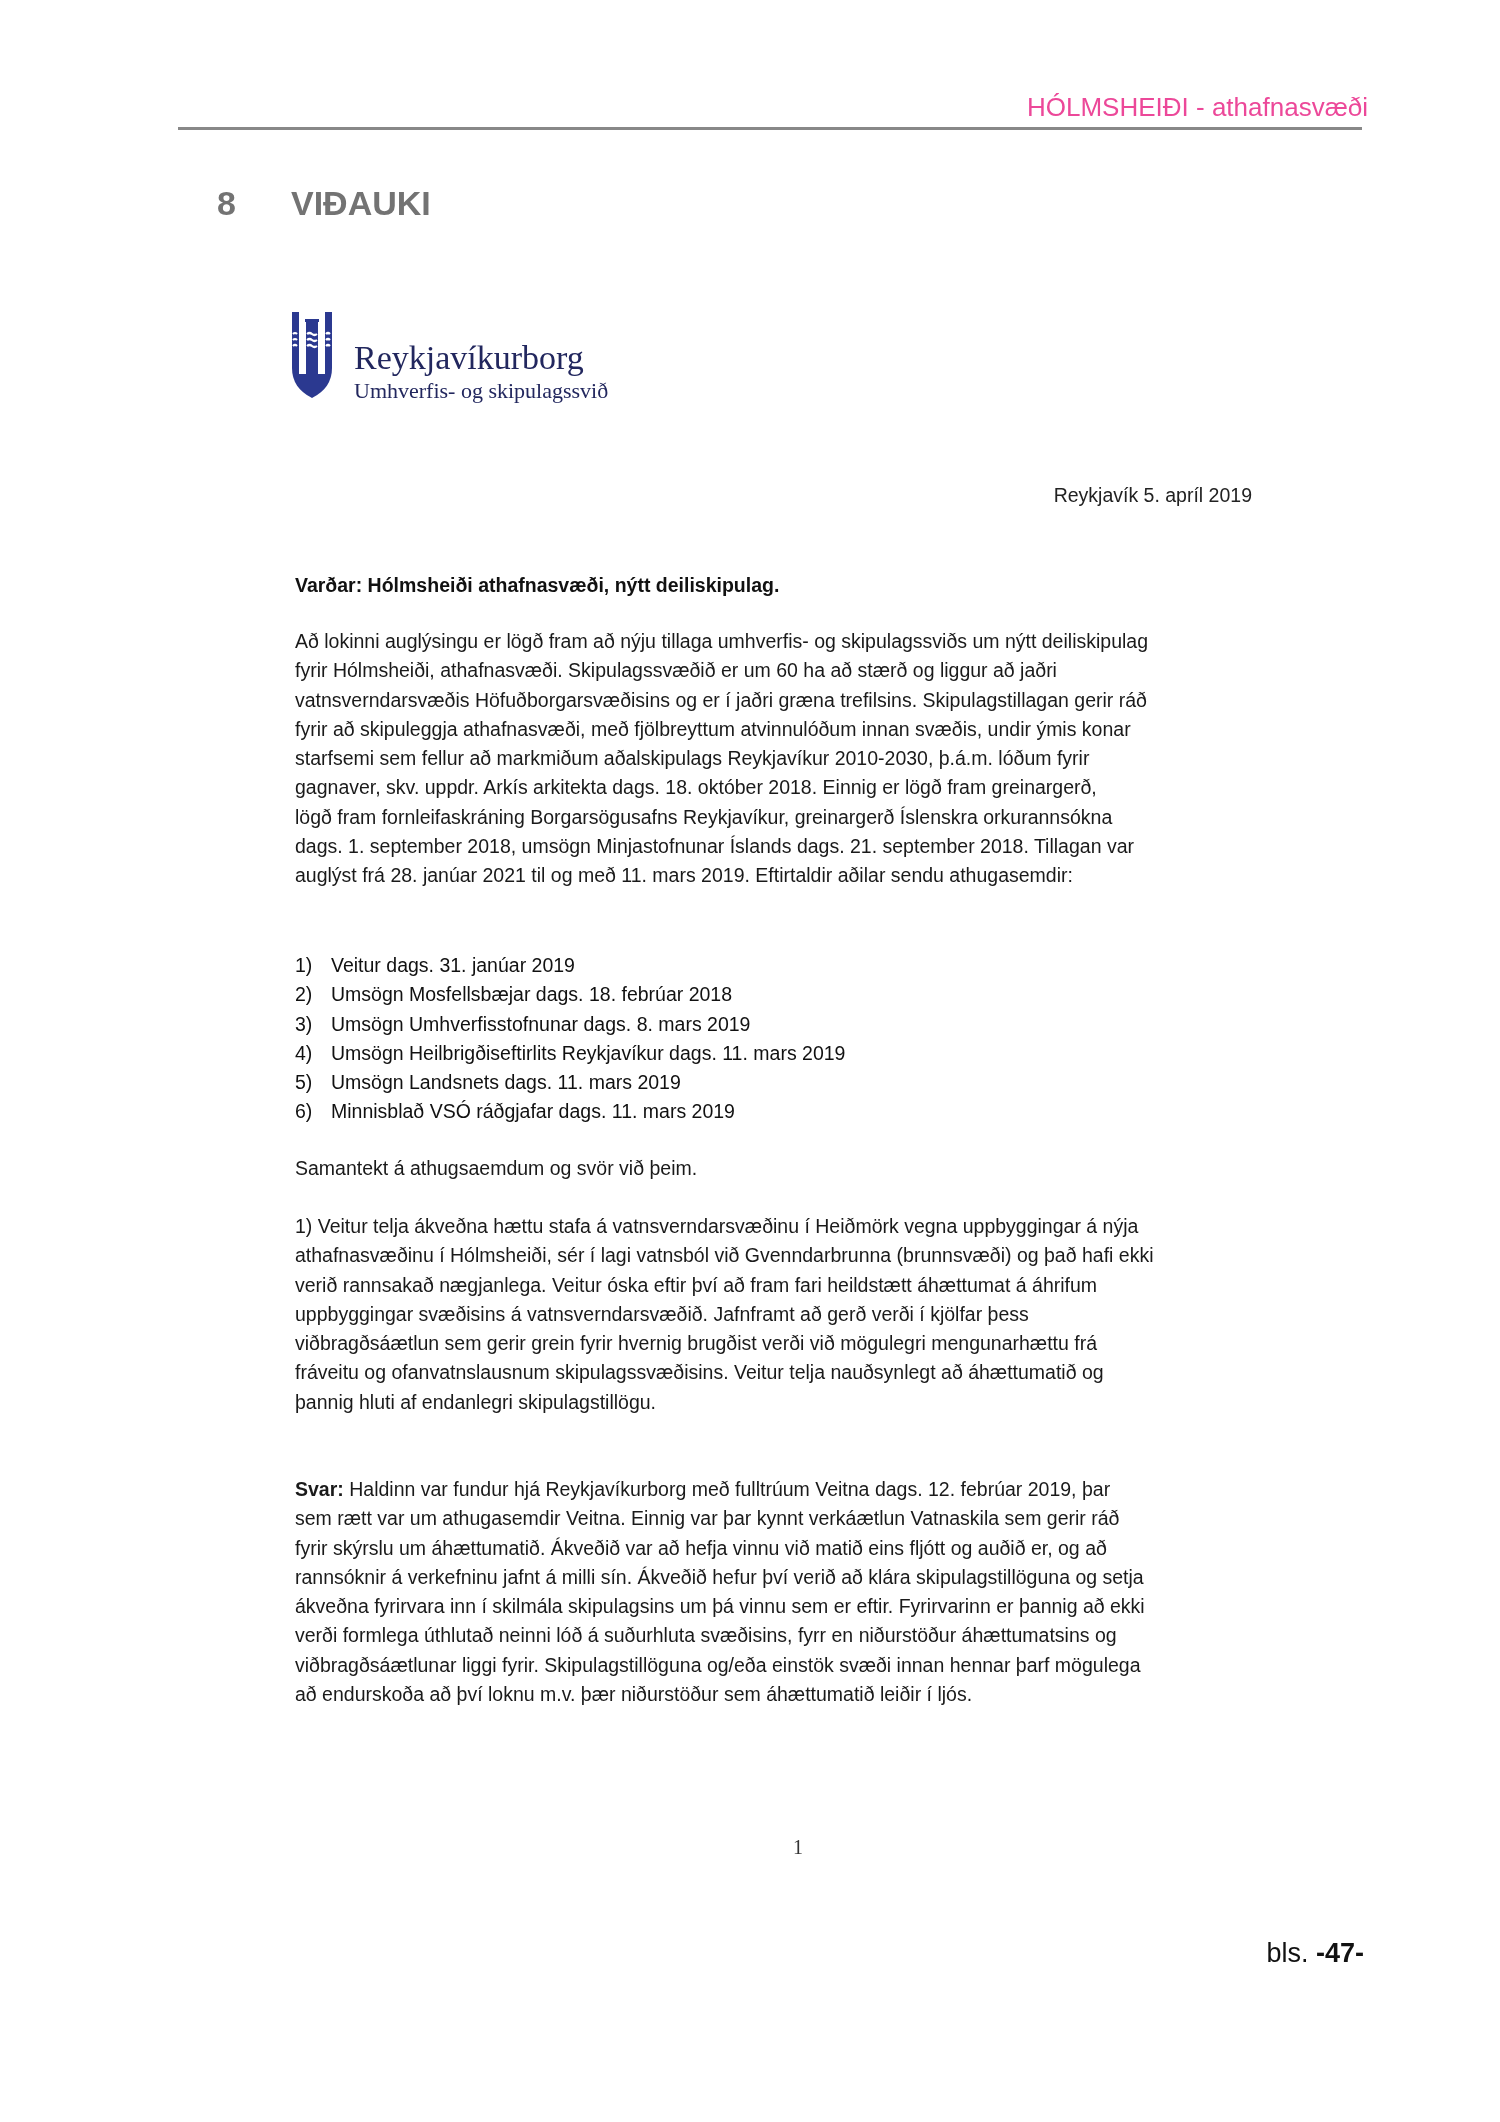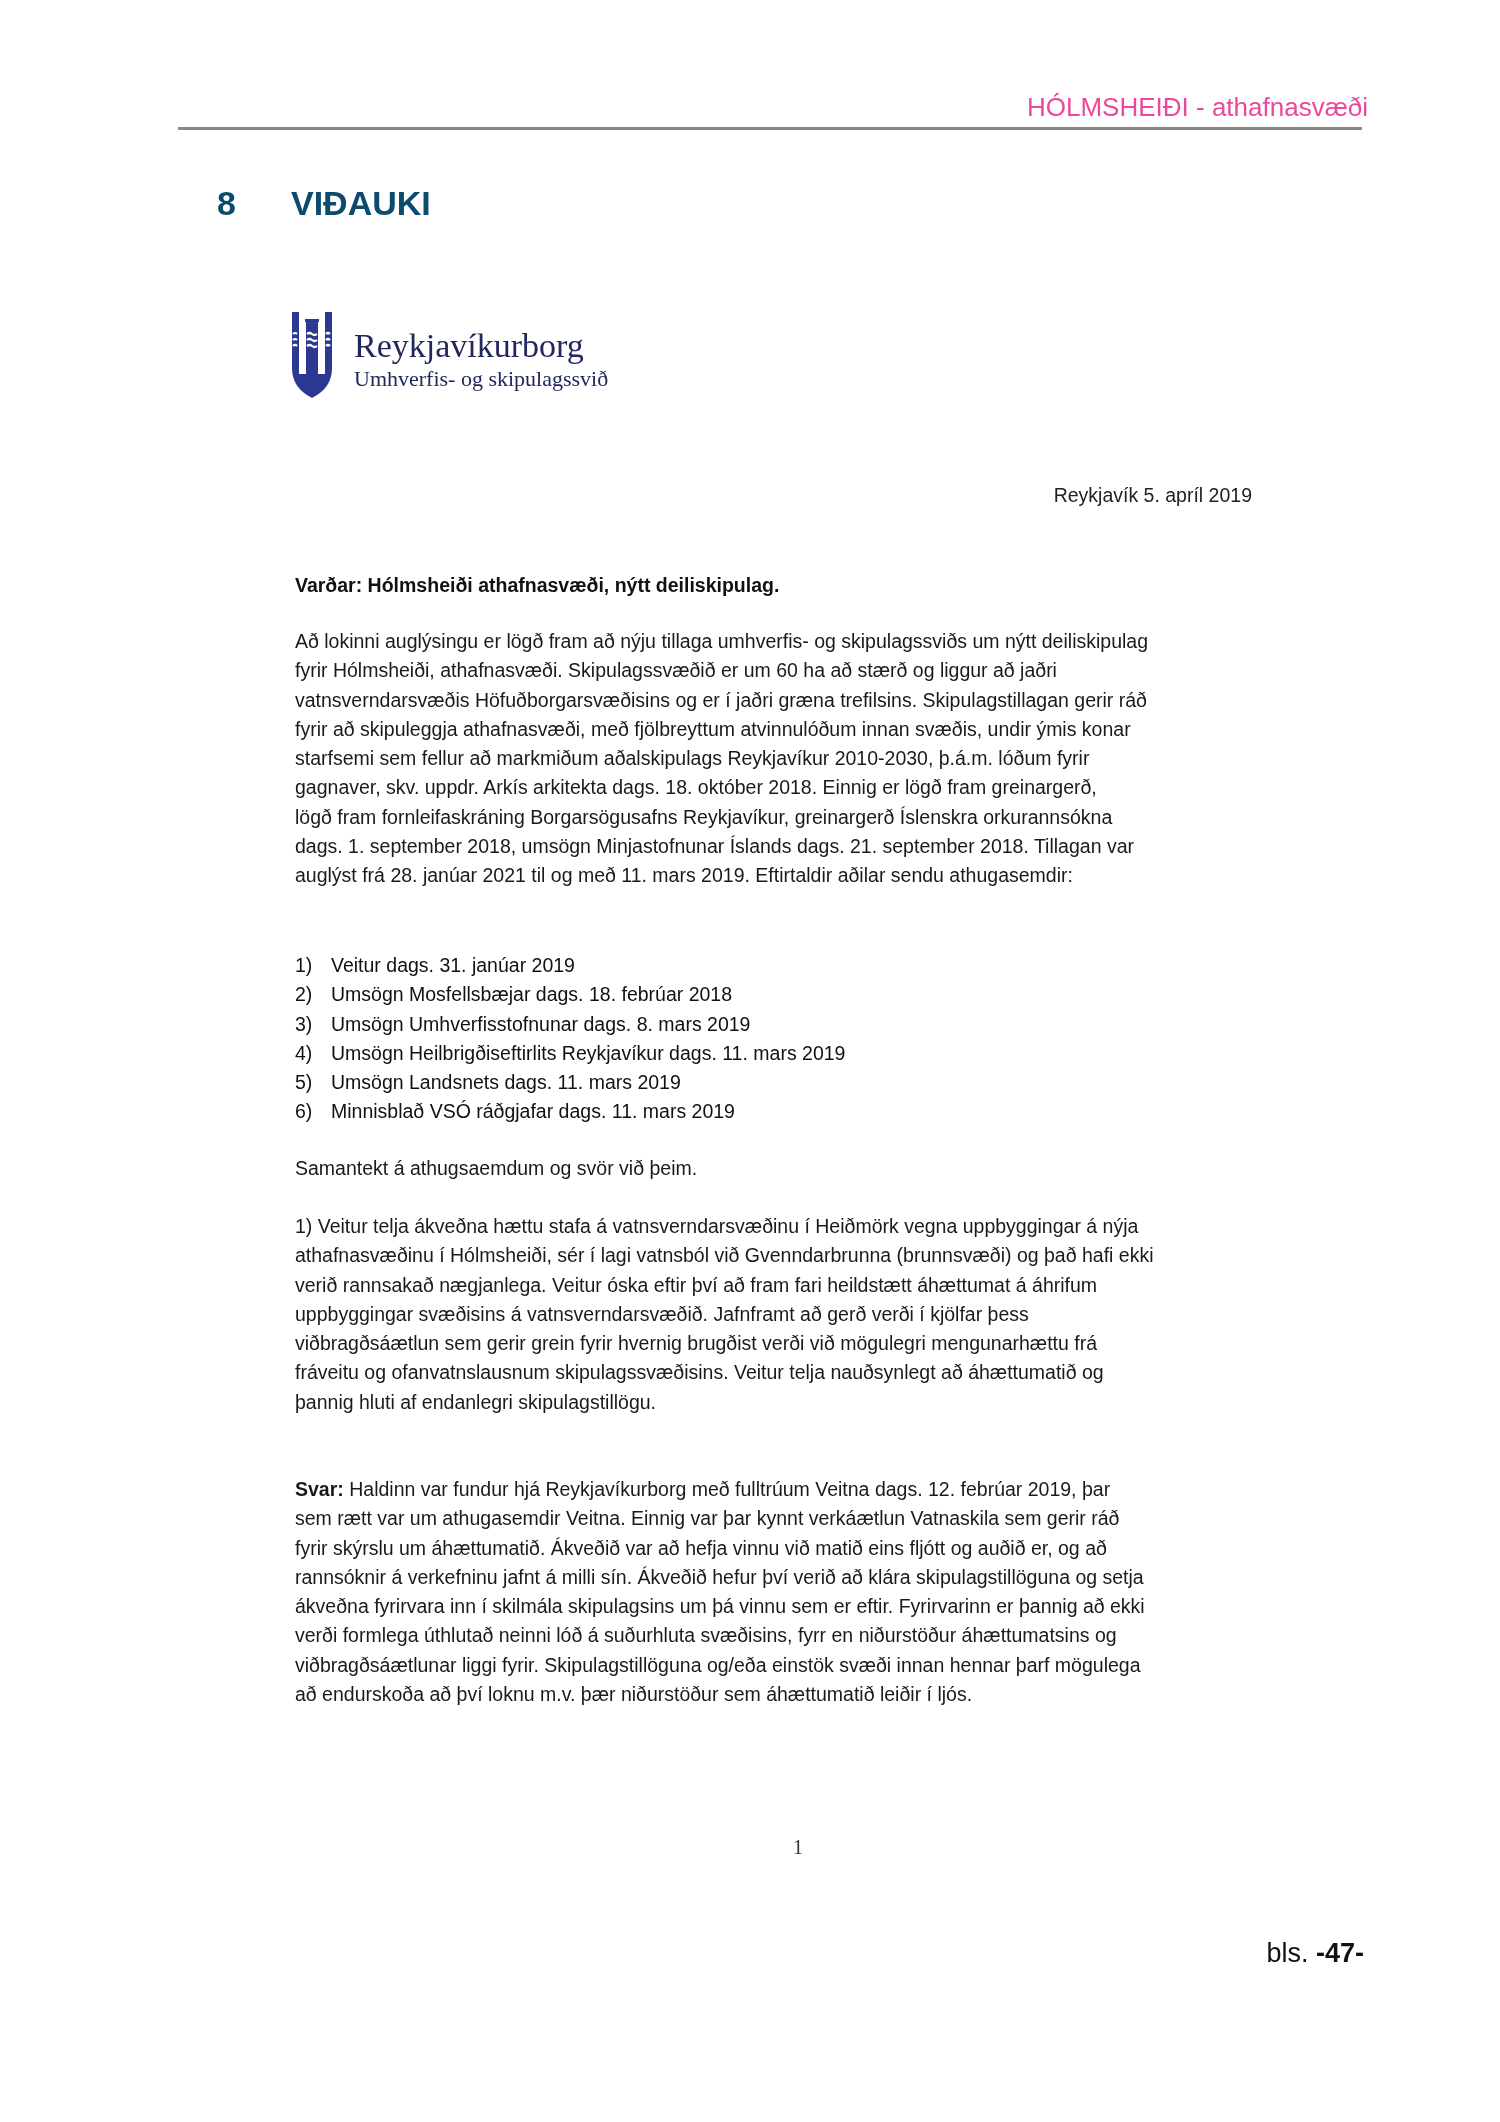--- a/index.html
+++ b/index.html
@@ -1,23 +1,23 @@
 <!DOCTYPE html>
 <html><head>
 <meta charset="utf-8">
 <style>
   html, body { margin: 0; padding: 0; background: #ffffff; }
   body { width: 1500px; height: 2122px; position: relative; overflow: hidden;
          font-family: "Liberation Sans", "DejaVu Sans", sans-serif; color: #111; }
   .running-header { position: absolute; left: 178px; top: 92px; width: 1190px; text-align: right;
          font-size: 26px; color: #ec4899; }
   .header-rule { position: absolute; left: 178px; top: 127px; width: 1184px; height: 3px; background: #888; }
-  .section-heading { position: absolute; left: 217px; top: 184px; font-size: 34px; font-weight: bold; color: #0c4a6e; }
+  .section-heading { position: absolute; left: 217px; top: 184px; font-size: 34px; font-weight: bold; color: #737373; }
   .section-heading .num { display: inline-block; width: 74px; }
-  .logo { position: absolute; left: 290px; top: 310px; display: flex; align-items: center; }
+  .logo { position: absolute; left: 290px; top: 310px; display: flex; align-items: flex-end; }
   .logo svg { width: 44px; height: 90px; }
   .logo-text { margin-left: 20px; font-family: "Liberation Serif", "DejaVu Serif", serif; color: #22275e; }
   .logo-title { font-size: 34px; line-height: 40px; margin-top: 4px; }
   .logo-sub { font-size: 22px; line-height: 26px; }
   .date-line { position: absolute; left: 1000px; top: 484px; width: 252px; text-align: right; font-size: 19.5px; color: #222; }
   .subject { position: absolute; left: 295px; top: 574px; font-size: 19.5px; font-weight: bold; color: #111; }
   .para { position: absolute; left: 295px; width: 960px; line-height: 29.3px; font-size: 19.5px; color: #1a1a1a; }
   .list { position: absolute; left: 295px; top: 951px; line-height: 29.3px; font-size: 19.5px; margin: 0; padding: 0; list-style: none; }
   .list li { display: flex; }
   .list .n { width: 36px; }

